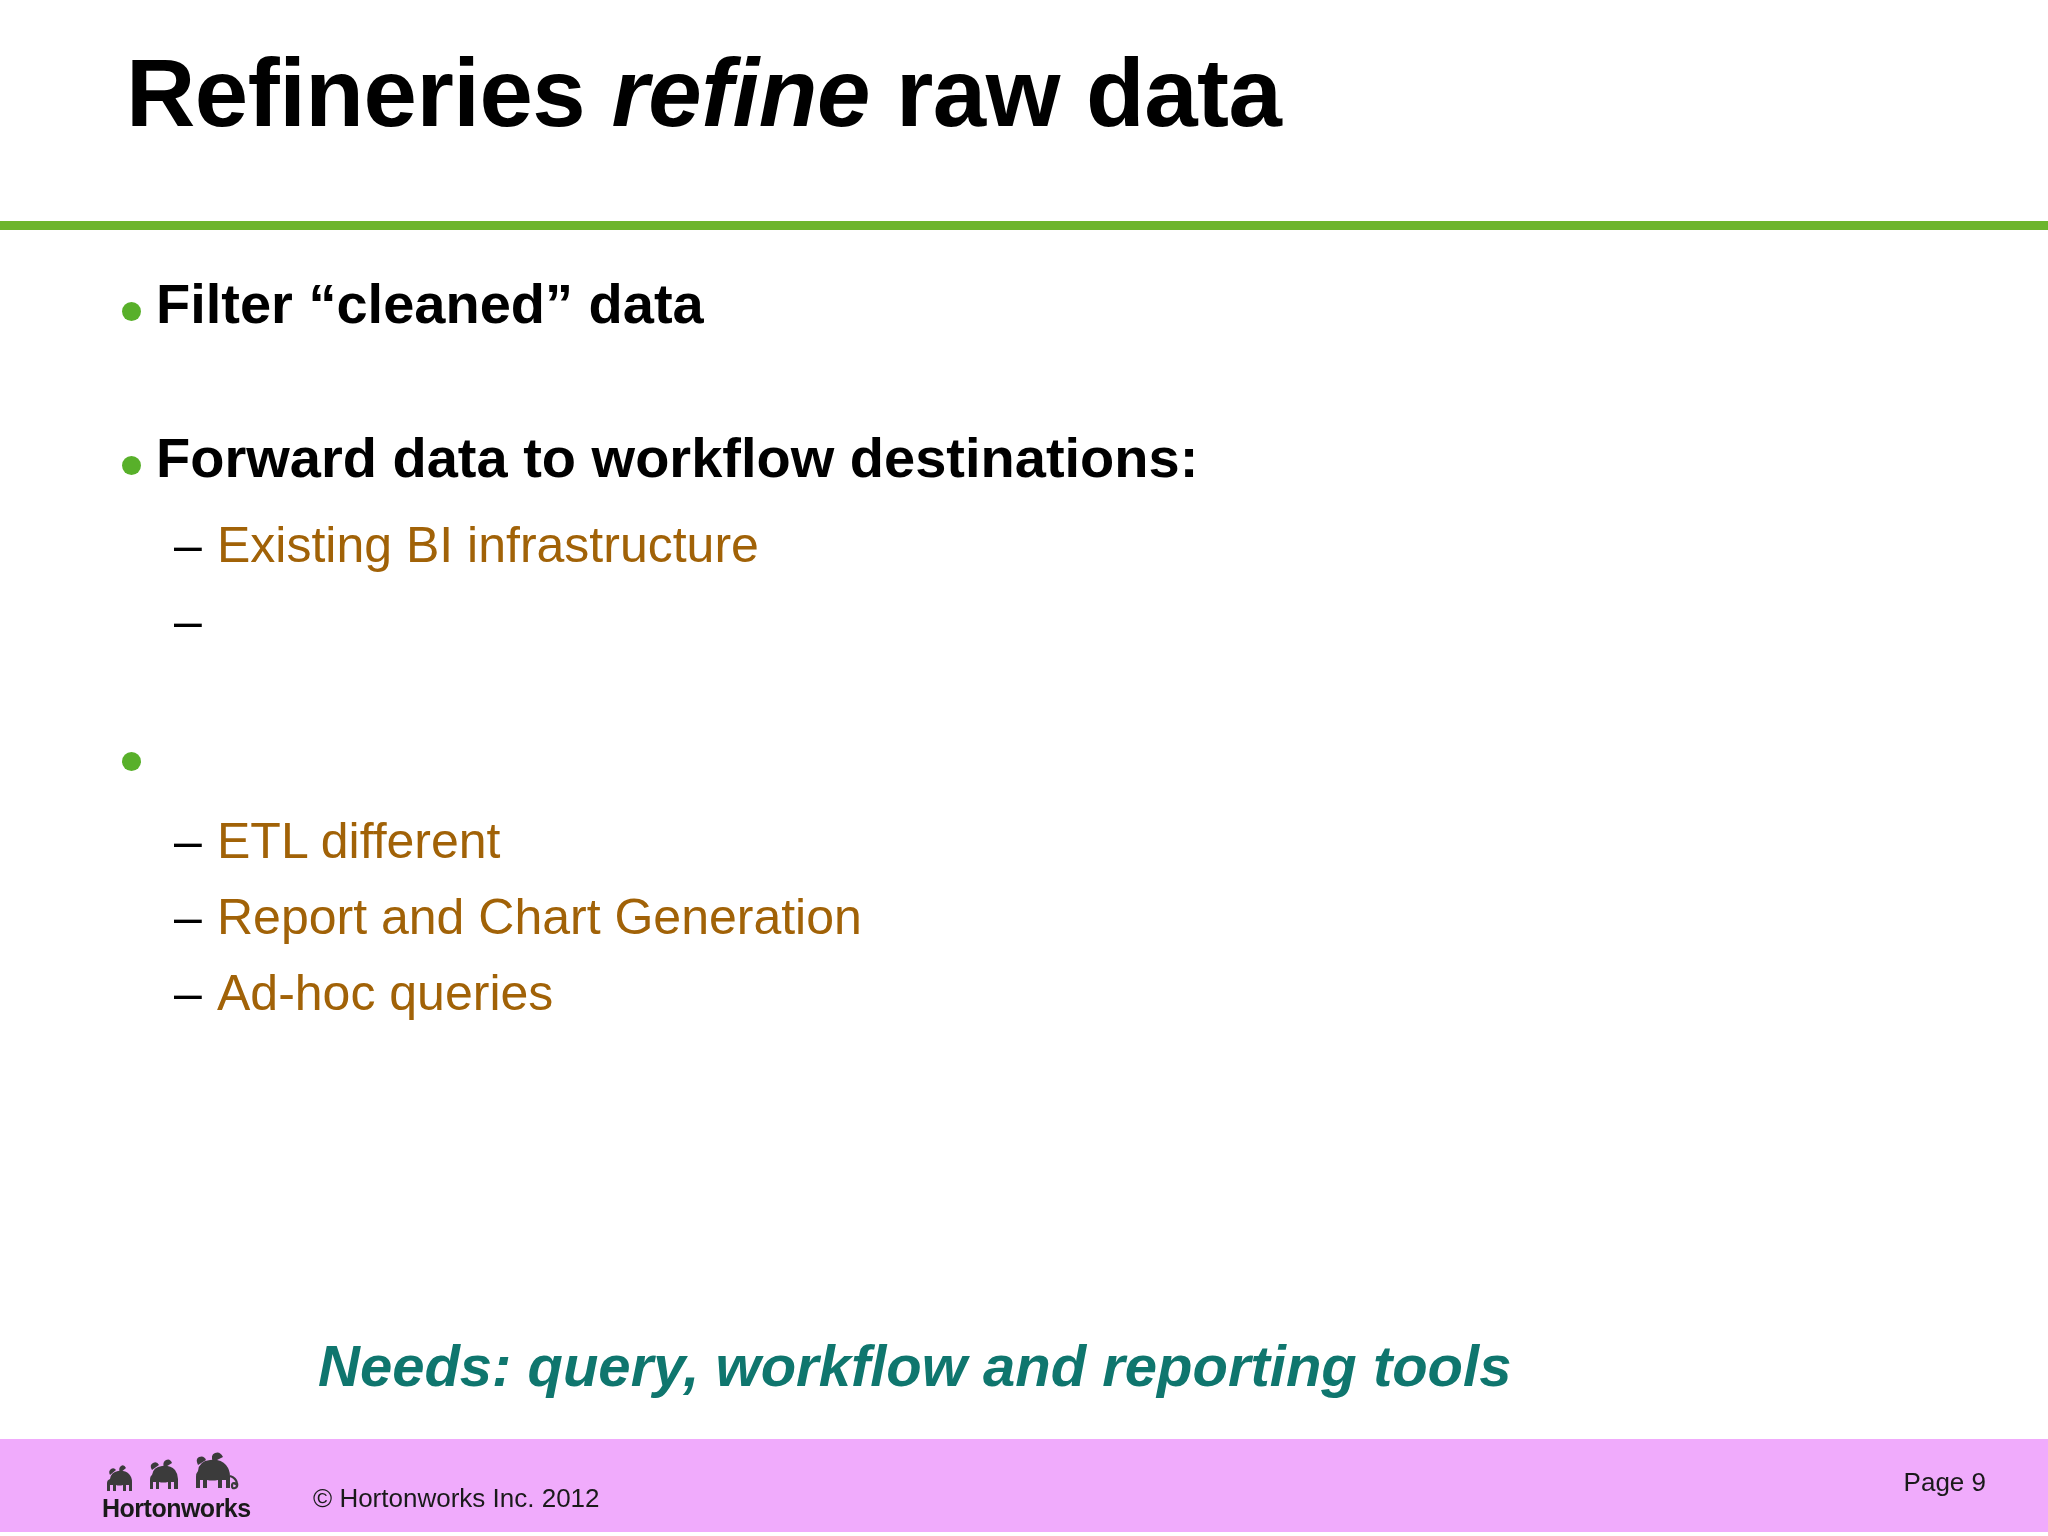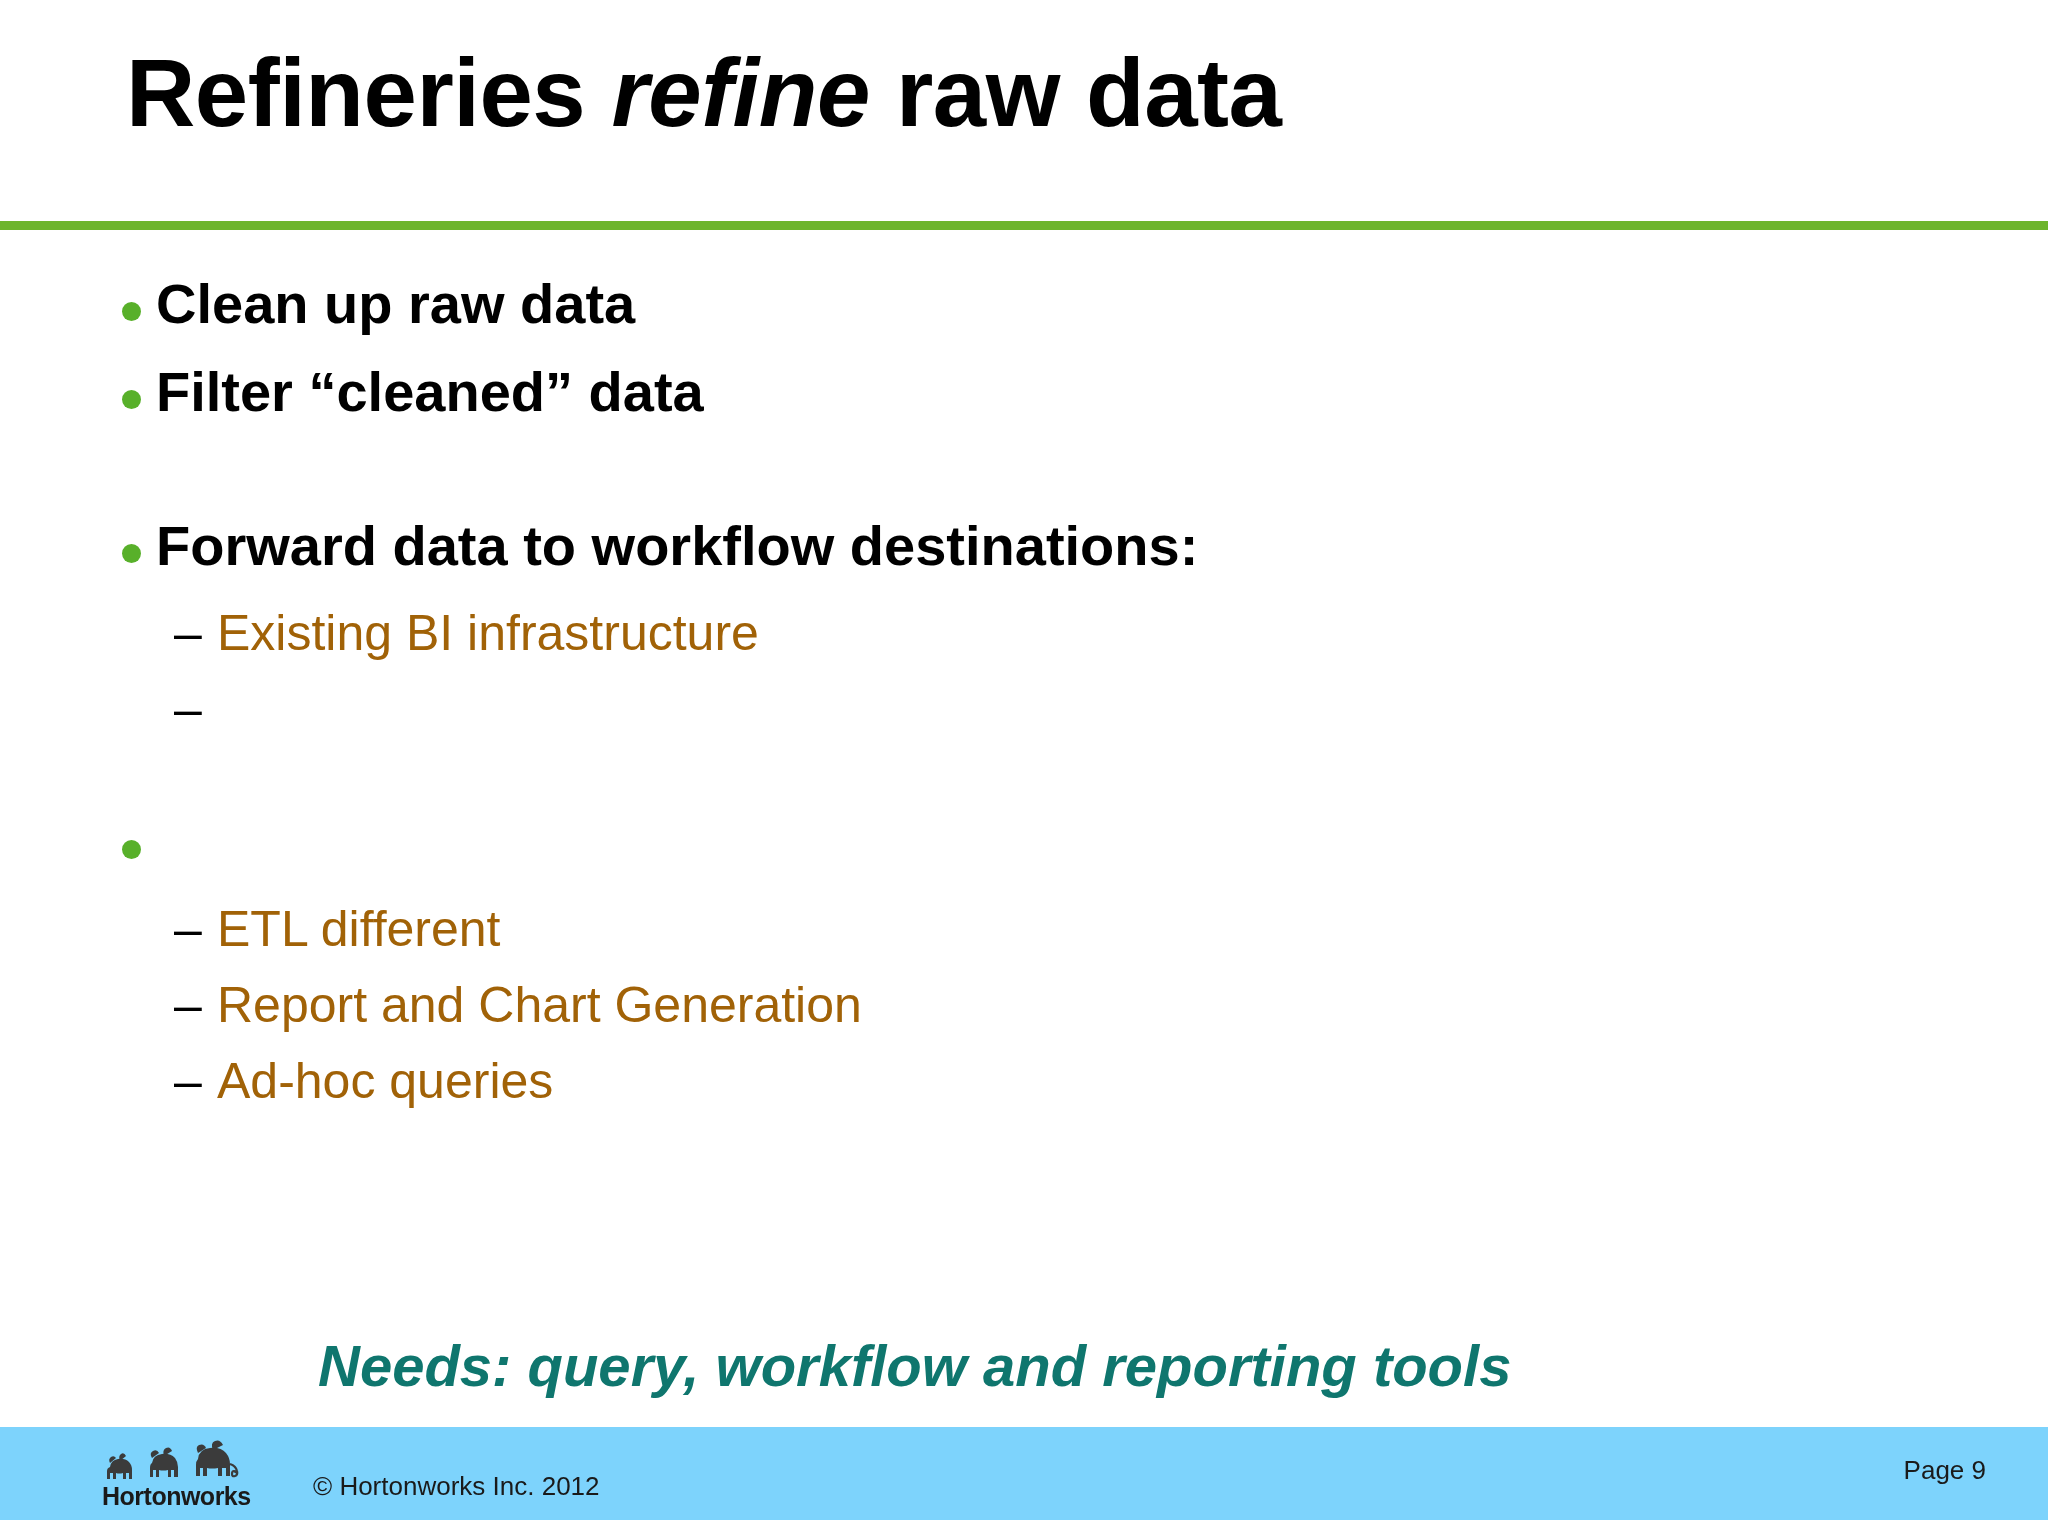--- a/index.html
+++ b/index.html
@@ -125,24 +125,24 @@
     font-style: italic;
     color: #0f766e;
     line-height: 1.2;
     white-space: nowrap;
   }
 
   
   .footer {
     position: absolute;
     left: 0;
-    bottom: 16px;
+    bottom: 4px;
     width: 2048px;
     height: 93px;
-    background: #7dd3fc;
+    background: #f0abfc;
   }
   .footer-logo {
     position: absolute;
     left: 96px;
     top: 10px;
     width: 170px;
     height: 74px;
   }
   .footer-logo svg { display: block; }
   .copyright {
@@ -168,24 +168,20 @@
 <div class="slide">
 
   <div class="title-area">
     <h1 class="slide-title"><span>Refineries </span><span class="em">refine</span><span> raw data</span></h1>
   </div>
 
   <div class="divider"></div>
 
   <div class="body-area">
 
-    <div class="bullet-l1">
-      <span class="dot"></span>
-      <span class="txt">Clean up raw data</span>
-    </div>
 
     <div class="bullet-l1">
       <span class="dot"></span>
       <span class="txt">Filter “cleaned” data</span>
     </div>
 
     <div class="spacer-md"></div>
 
     <div class="bullet-l1">
       <span class="dot"></span>

